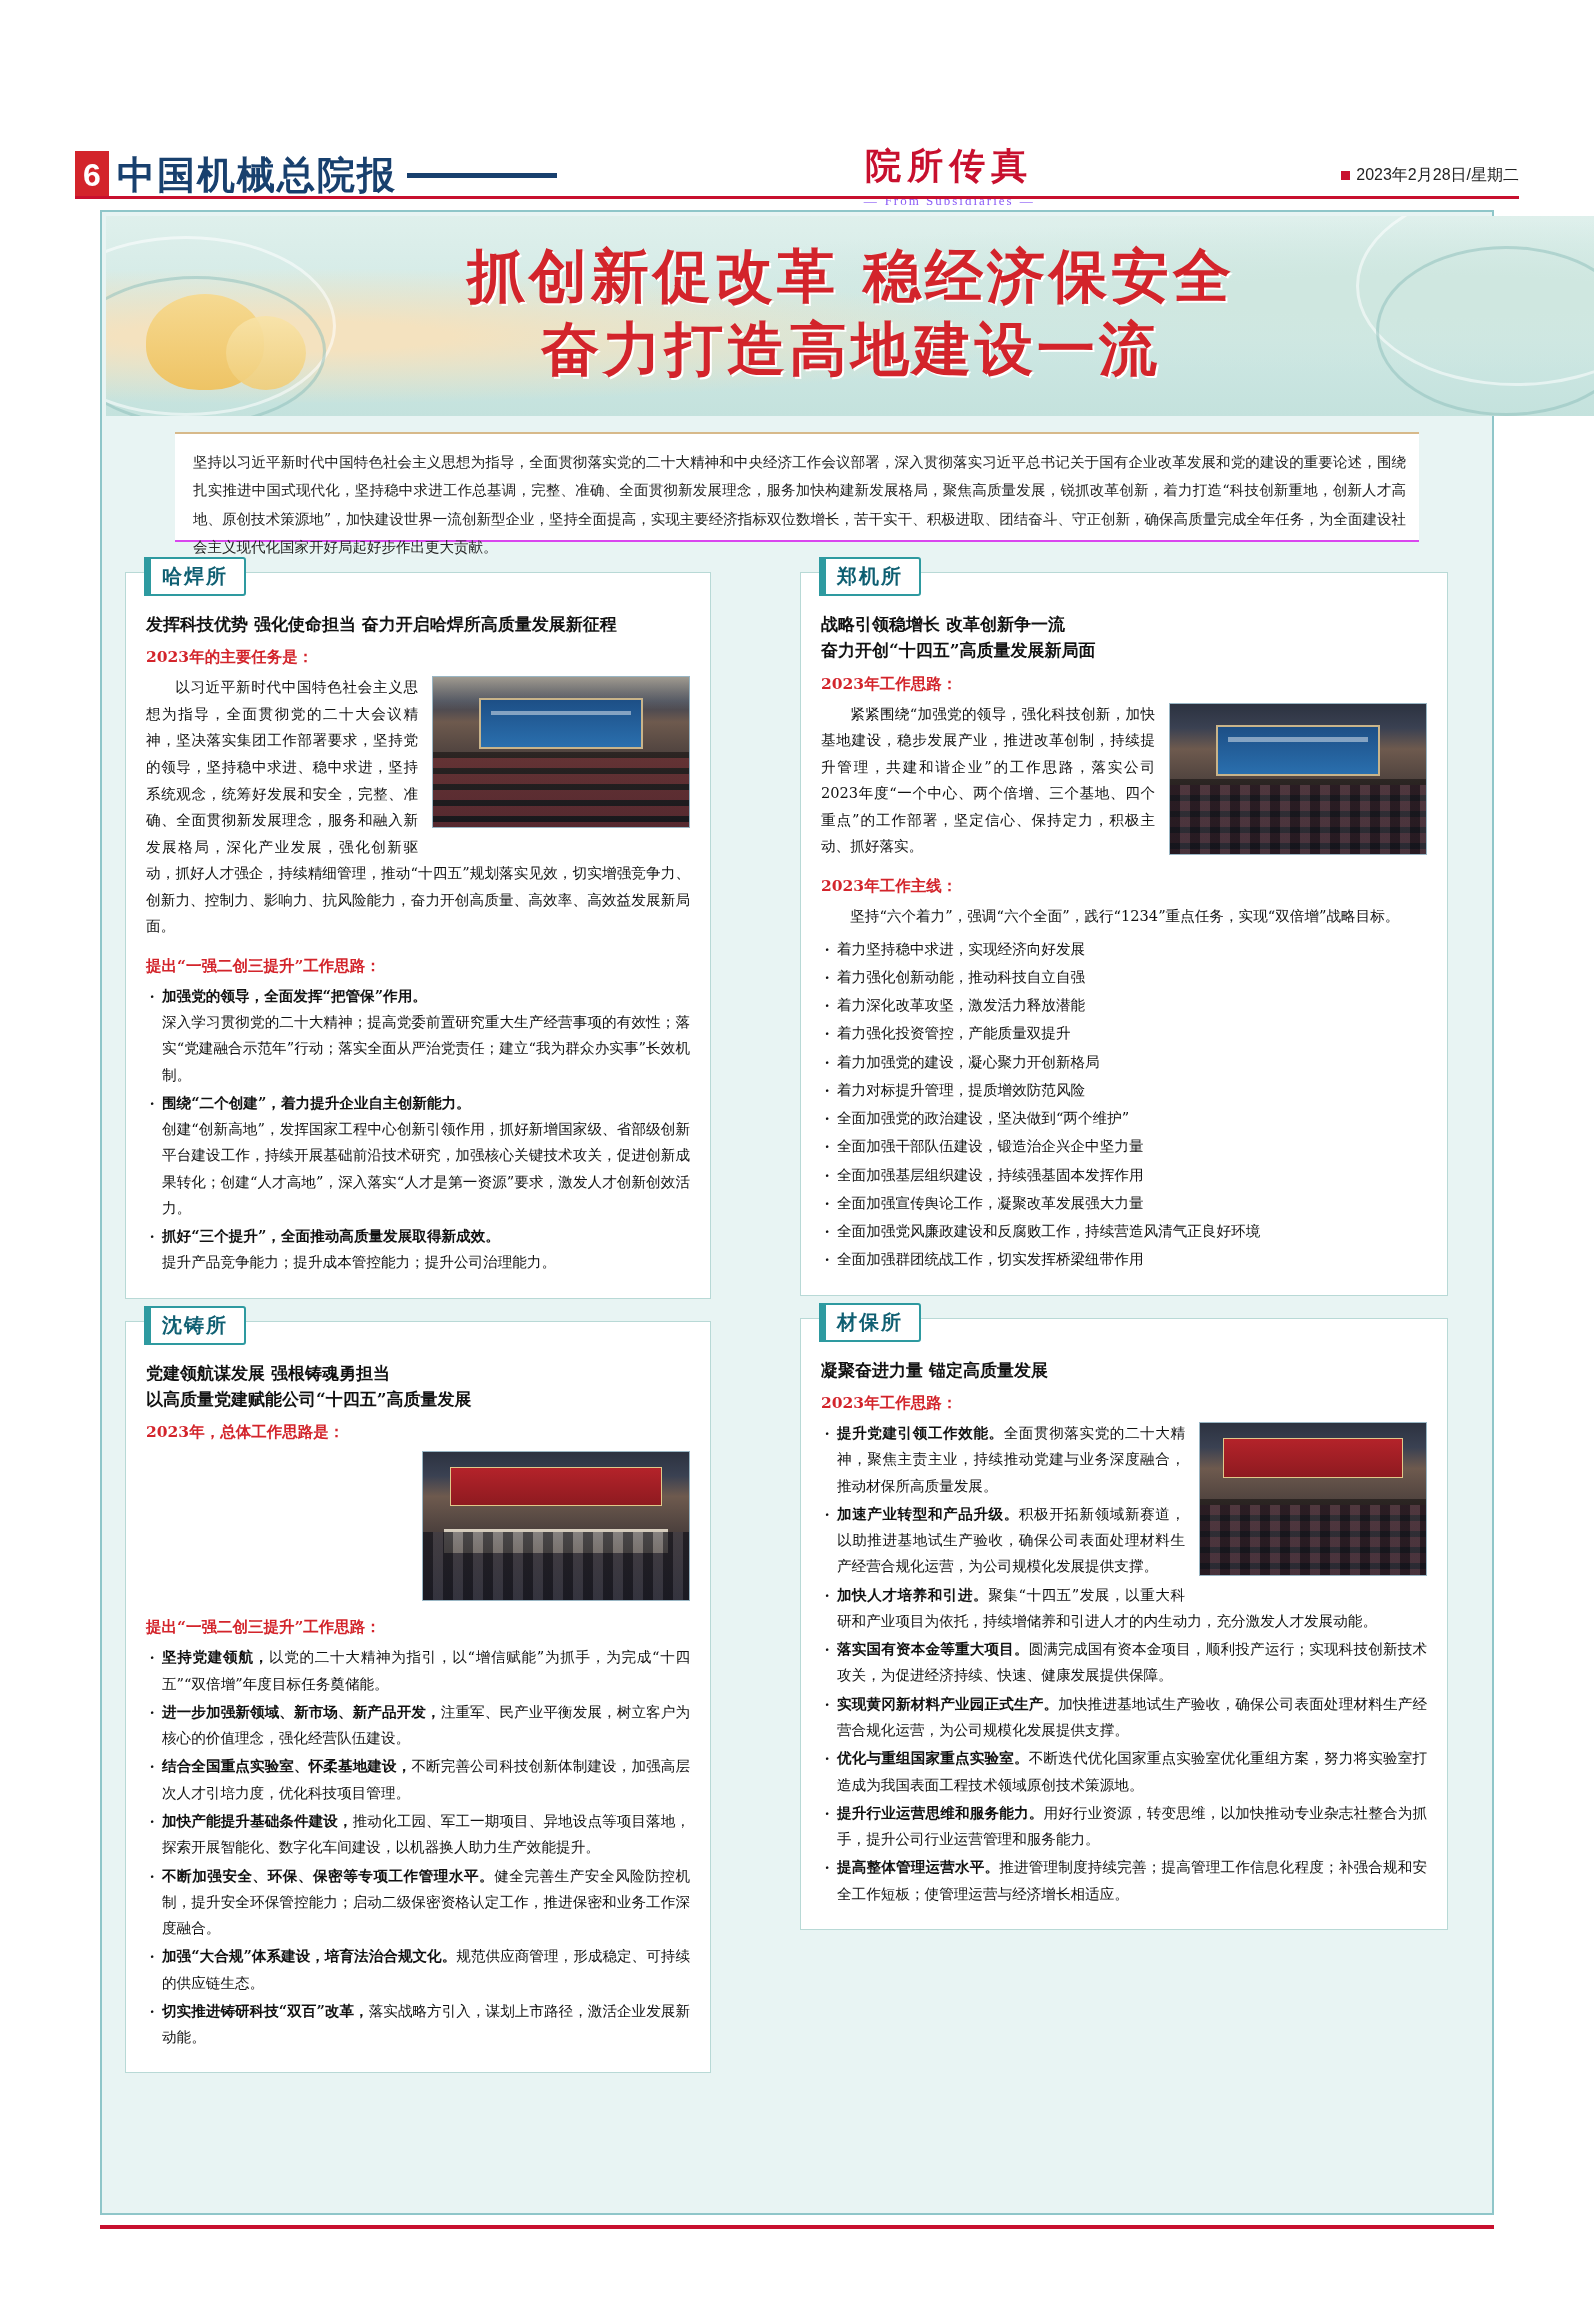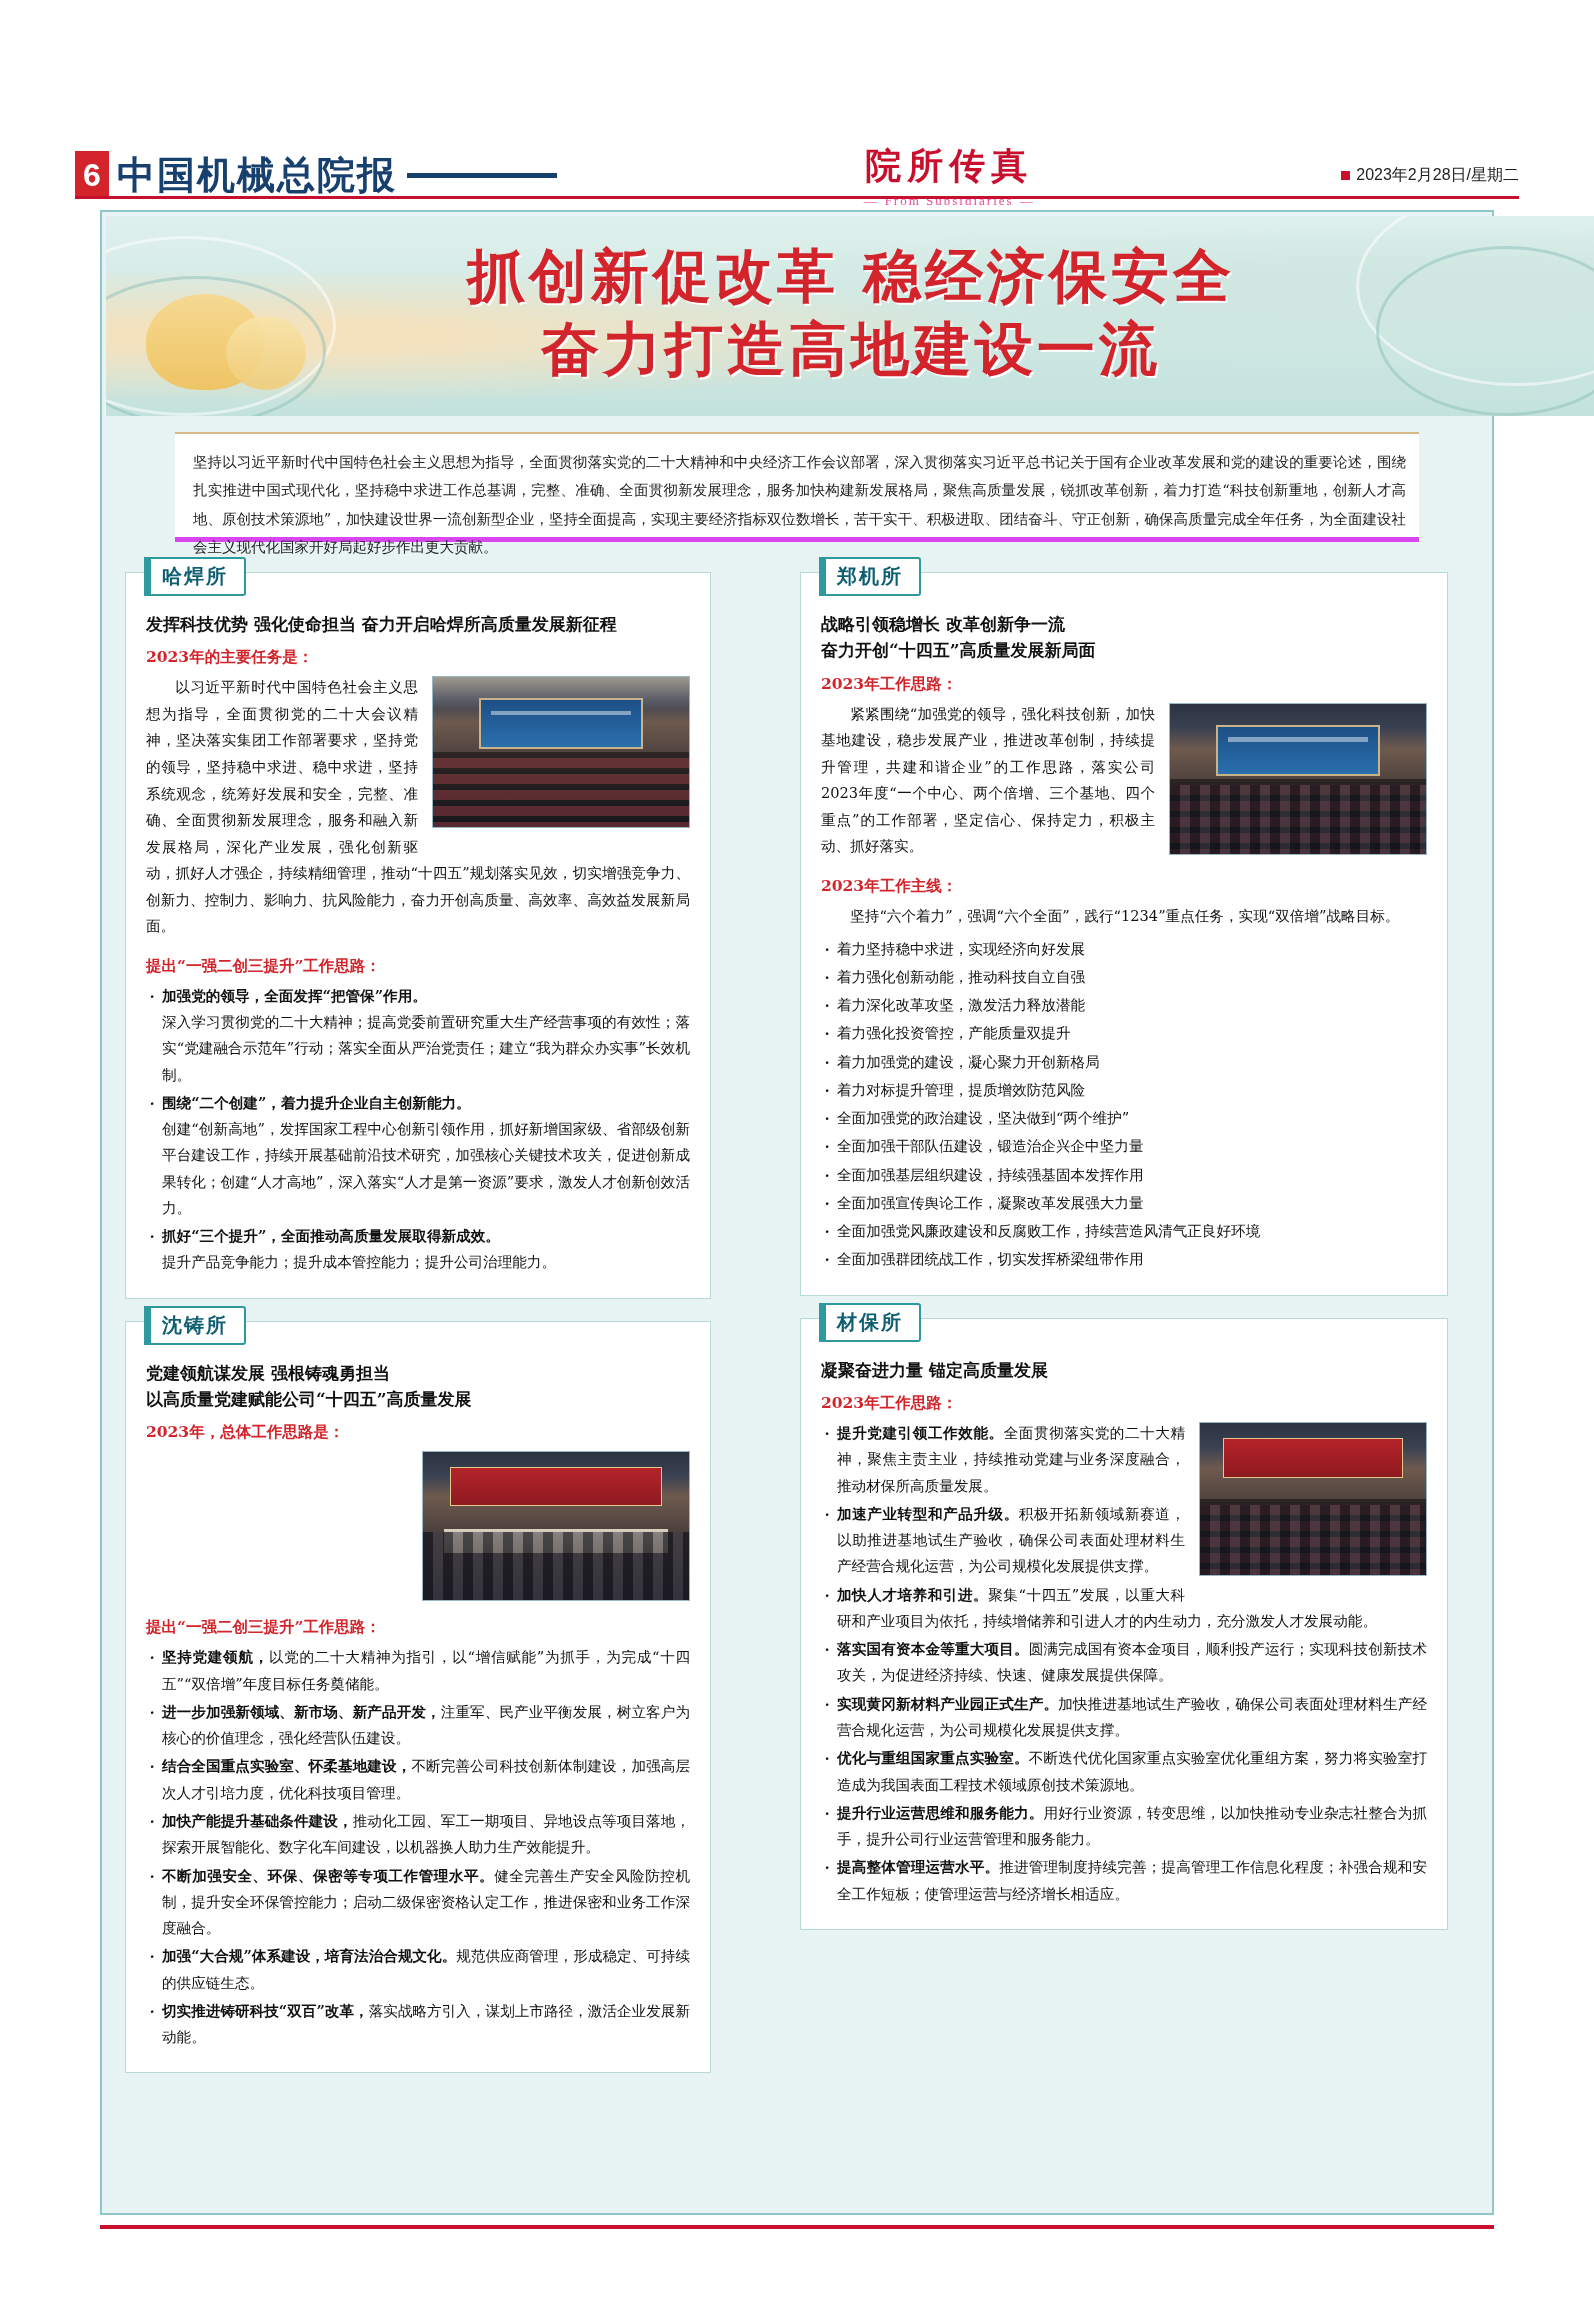--- a/index.html
+++ b/index.html
@@ -39,21 +39,21 @@
   }
   .mast-center {
     flex:1; text-align:center; position:relative;
   }
   .mast-center .cn {
     font-family:"DejaVu Serif", serif;
     font-size:36px; font-weight:bold; color:#c8102e; letter-spacing:6px;
   }
   .mast-center .en {
     font-family:"Liberation Serif", serif;
-    font-size:13px; color:#ec4899; letter-spacing:2px; margin-top:2px;
+    font-size:13px; color:#8b5cf6; letter-spacing:2px; margin-top:2px;
   }
   .mast-center .en:before, .mast-center .en:after {
     content:"—"; margin:0 6px;
   }
   .mast-date {
     font-family:"Liberation Sans", sans-serif;
     font-size:16px; color:#222; white-space:nowrap;
     display:flex; align-items:center; gap:6px;
   }
   .mast-date .sq { width:9px; height:9px; background:#c8102e; display:inline-block; }
@@ -101,21 +101,21 @@
     color:#d3242b; font-size:58px; line-height:1.25;
     letter-spacing:4px;
     text-shadow:2px 2px 0 #ffffff;
   }
   .banner-title .l2 { display:block; }
 
   
   .lead {
     position:absolute; left:175px; top:432px; width:1244px; height:110px;
     background:#ffffff;
-    border-top:2px solid #d7b98a; border-bottom:5px solid #d946ef;
+    border-top:2px solid #d7b98a; border-bottom:2px solid #d946ef;
     padding:14px 13px 0 18px;
     font-size:14.5px; line-height:1.95; color:#222; text-align:justify;
     font-family:"DejaVu Serif", serif;
   }
 
   
   .col { position:absolute; }
   .col-left  { left:125px; top:572px; width:586px; }
   .col-right { left:800px; top:572px; width:648px; }
 

